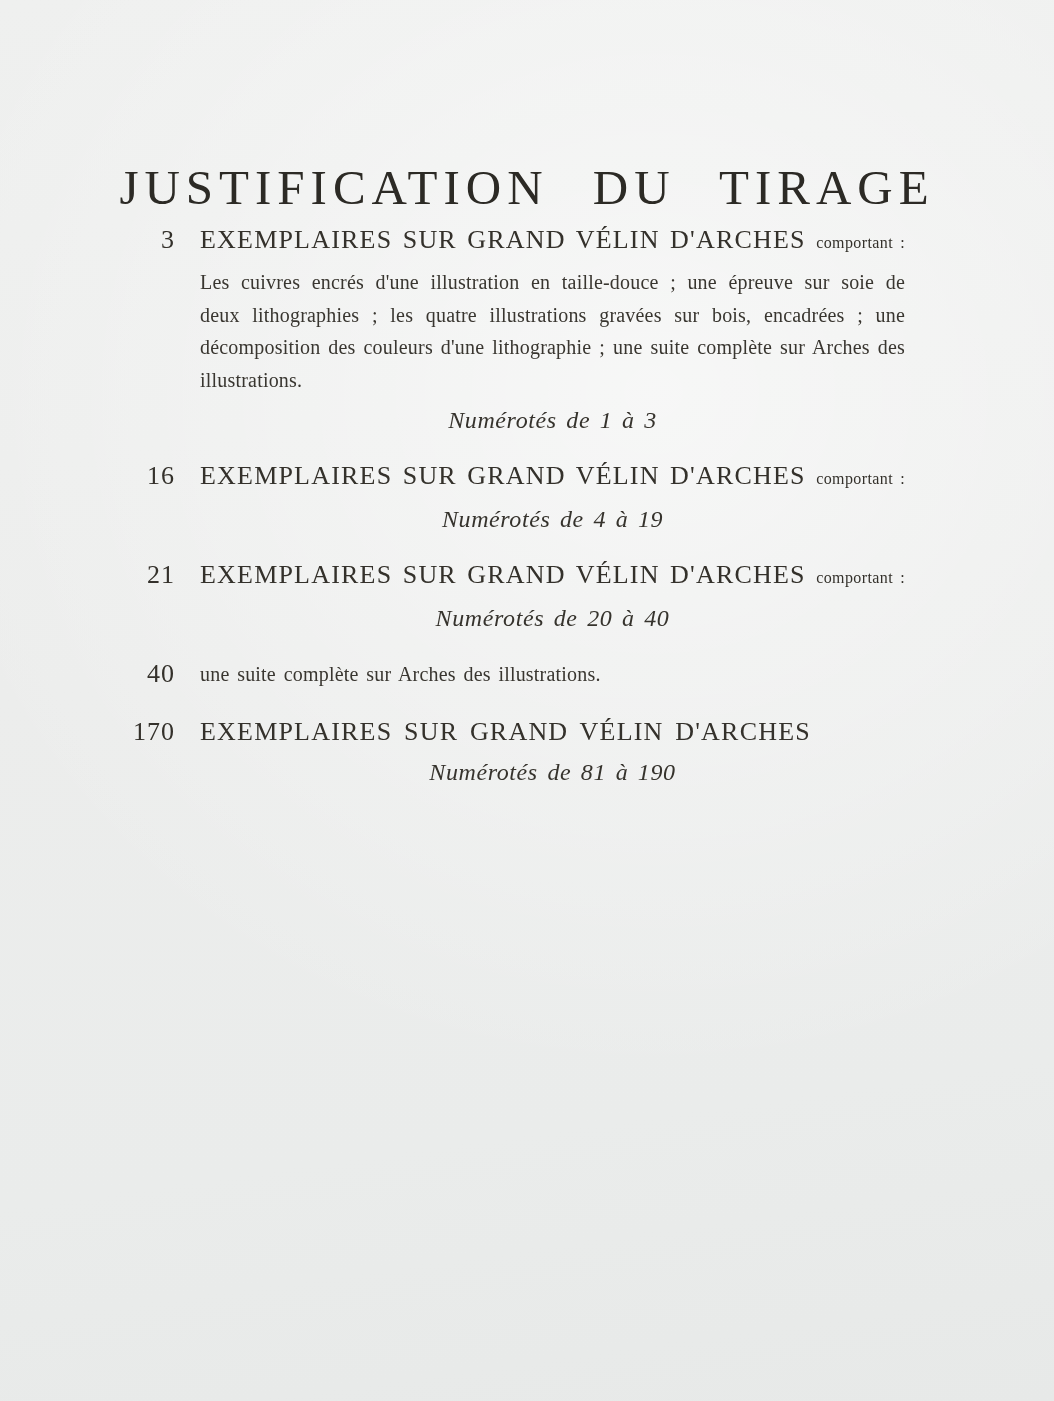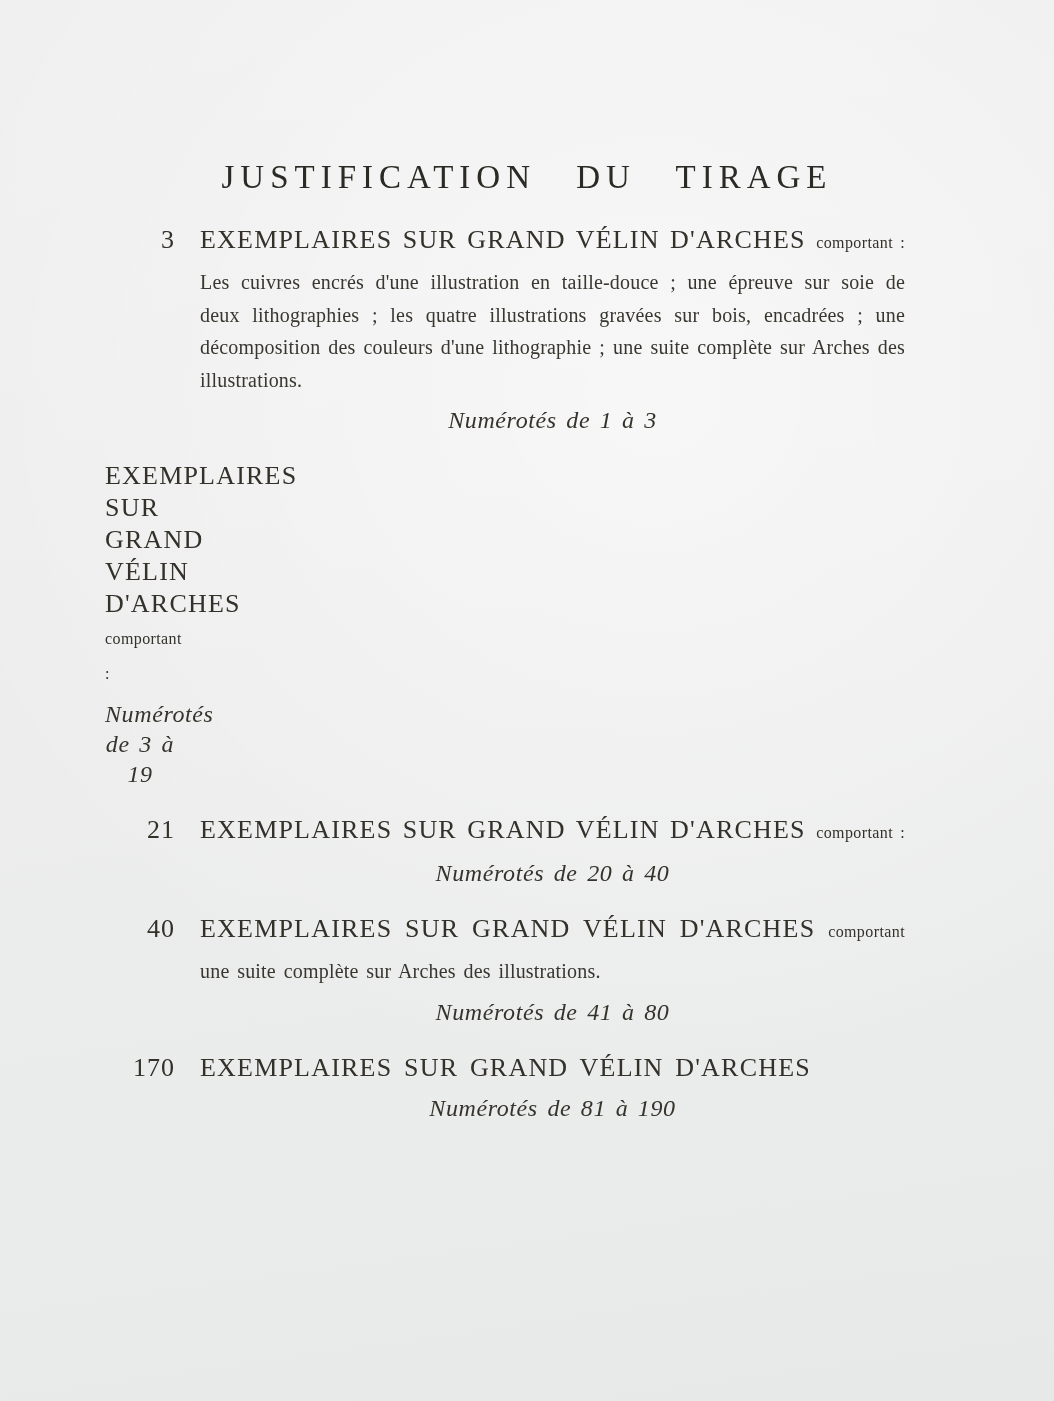--- a/index.html
+++ b/index.html
@@ -19,21 +19,21 @@
     color: var(--ink, #35322c);
     font-family: "Liberation Serif", "DejaVu Serif", serif;
     -webkit-font-smoothing: antialiased;
   }
   .title {
     position: absolute;
     top: 126px;
     left: 0;
     right: 0;
     text-align: center;
-    font-size: 33px;
+    font-size: 49px;
     line-height: 58px;
     font-weight: normal;
     letter-spacing: 6px;
     word-spacing: 26px;
     color: #2c2a25;
     white-space: nowrap;
   }
   .doc {
     position: absolute;
     top: 224px;
@@ -103,40 +103,39 @@
   <div class="entry">
     <div class="num">3</div>
     <div class="content">
       <div class="heading"><span>EXEMPLAIRES SUR GRAND VÉLIN D'ARCHES</span> <span class="suffix">comportant :</span></div>
       <div class="body-text">Les cuivres encrés d'une illustration en taille-douce ; une épreuve sur soie de deux lithographies ; les quatre illustrations gravées sur bois, encadrées ; une décomposition des couleurs d'une lithographie ; une suite complète sur Arches des illustrations.</div>
       <div class="numbering">Numérotés de 1 à 3</div>
     </div>
   </div>
 
   <div class="entry">
+    <div class="num">16</div>
     <div class="content">
       <div class="heading"><span>EXEMPLAIRES SUR GRAND VÉLIN D'ARCHES</span> <span class="suffix">comportant :</span></div>
-      <div class="numbering">Numérotés de 3 à 19</div>
+      <div class="numbering">Numérotés de 4 à 19</div>
     </div>
   </div>
 
   <div class="entry">
     <div class="num">21</div>
     <div class="content">
       <div class="heading"><span>EXEMPLAIRES SUR GRAND VÉLIN D'ARCHES</span> <span class="suffix">comportant :</span></div>
       <div class="numbering">Numérotés de 20 à 40</div>
     </div>
   </div>
 
   <div class="entry">
     <div class="num">40</div>
     <div class="content">
-      <div class="heading"><span>EXEMPLAIRES SUR GRAND VÉLIN D'ARCHES</span> <span class="suffix">comportant</span></div>
       <div class="body-text">une suite complète sur Arches des illustrations.</div>
-      <div class="numbering">Numérotés de 41 à 80</div>
     </div>
   </div>
 
   <div class="entry">
     <div class="num">170</div>
     <div class="content">
       <div class="heading plain"><span>EXEMPLAIRES SUR GRAND VÉLIN D'ARCHES</span> </div>
 
       <div class="numbering">Numérotés de 81 à 190</div>
     </div>

